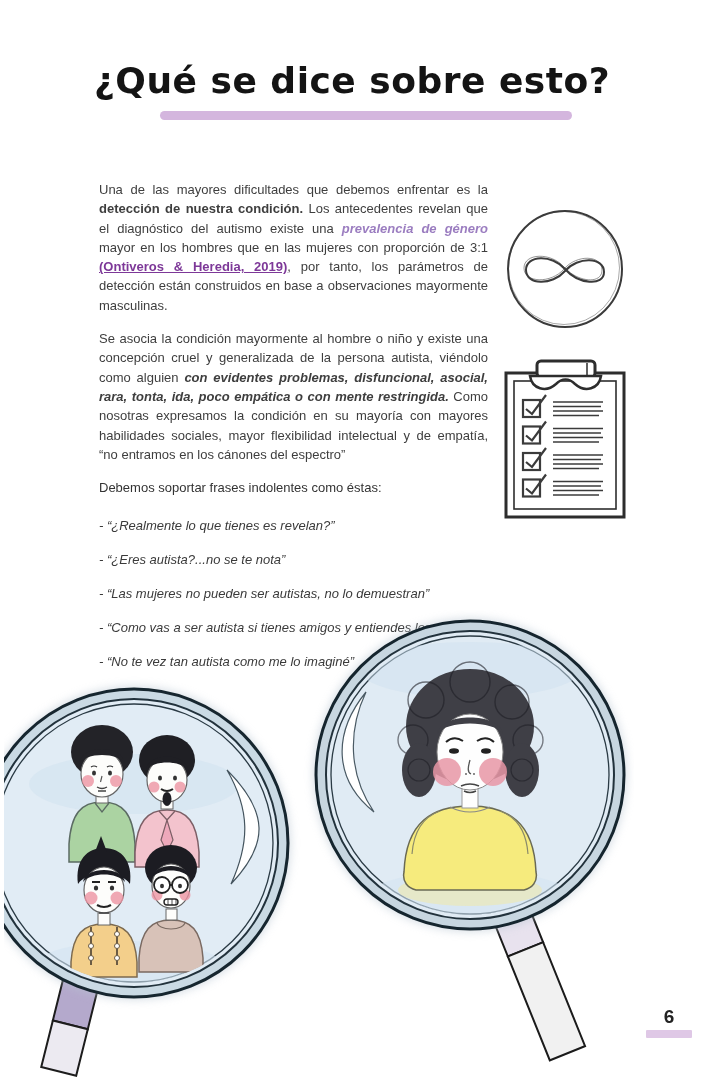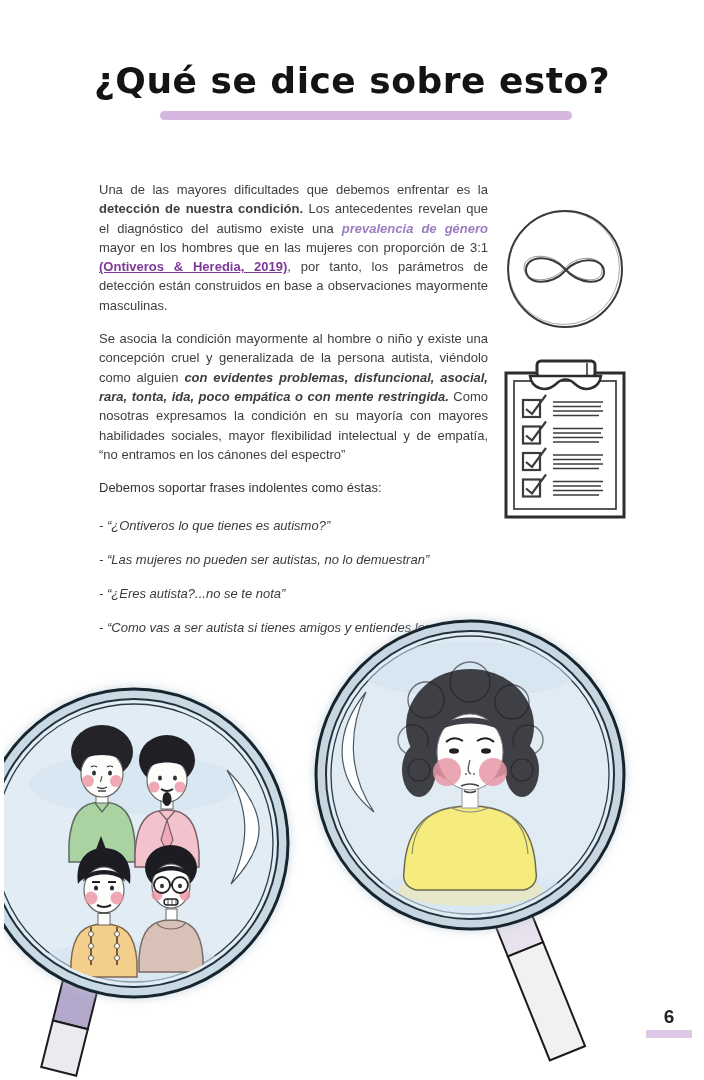--- a/index.html
+++ b/index.html
@@ -54,24 +54,25 @@
 <div class="page">
 
   <h1 class="title">¿Qué se dice sobre esto?</h1>
   <div class="title-underline"></div>
 
   <div class="textcol">
     <p class="body-par"><span>Una de las mayores dificultades que debemos enfrentar es la </span><span class="seg-b">detección de nuestra condición.</span><span> Los antecedentes revelan que el diagnóstico del autismo existe una </span><span class="seg-pi">prevalencia de género</span><span> mayor en los hombres que en las mujeres con proporción de 3:1 </span><span class="seg-pbu">(Ontiveros &amp; Heredia, 2019)</span><span>, por tanto, los parámetros de detección están construidos en base a observaciones mayormente masculinas.</span></p>
     <p class="body-par"><span>Se asocia la condición mayormente al hombre o niño y existe una concepción cruel y generalizada de la persona autista, viéndolo como alguien </span><span class="seg-bi">con evidentes problemas, disfuncional, asocial, rara, tonta, ida, poco empática o con mente restringida.</span><span> Como nosotras expresamos la condición en su mayoría con mayores habilidades sociales, mayor flexibilidad intelectual y de empatía, “no entramos en los cánones del espectro”</span></p>
     <p class="quotes-header">Debemos soportar frases indolentes como éstas:</p>
     <div>
-        <div class="quote">- “¿Ontiveros lo que tienes es autismo?”</div>
+        <div class="quote">- “¿Realmente lo que tienes es revelan?”</div>
+        <div class="quote">- “¿Eres autista?...no se te nota”</div>
         <div class="quote">- “Las mujeres no pueden ser autistas, no lo demuestran”</div>
-        <div class="quote">- “¿Eres autista?...no se te nota”</div>
         <div class="quote">- “Como vas a ser autista si tienes amigos y entiendes los chistes”</div>
+        <div class="quote">- “No te vez tan autista como me lo imaginé”</div>
       </div>
   </div>
 
   <div class="infinity-wrap">
     <svg width="122" height="122" viewBox="0 0 122 122">
       <ellipse cx="61" cy="61" rx="57" ry="58" fill="none" stroke="#3b3b3b" stroke-width="2"></ellipse>
       <ellipse cx="60" cy="60" rx="55.5" ry="56.5" fill="none" stroke="#3b3b3b" stroke-width="0.8" opacity="0.55"></ellipse>
       <path d="M61,61 C48,46 22,47 22,62 C22,77 48,78 61,63 C74,48 100,49 100,64 C100,79 74,76 61,61 Z" fill="none" stroke="#3b3b3b" stroke-width="2"></path>
       <path d="M60,59 C47,44 20,45 20,60 C20,75 47,76 60,61 C73,46 98,47 98,62 C98,77 73,74 60,59 Z" fill="none" stroke="#3b3b3b" stroke-width="0.9" opacity="0.6"></path>
     </svg>

